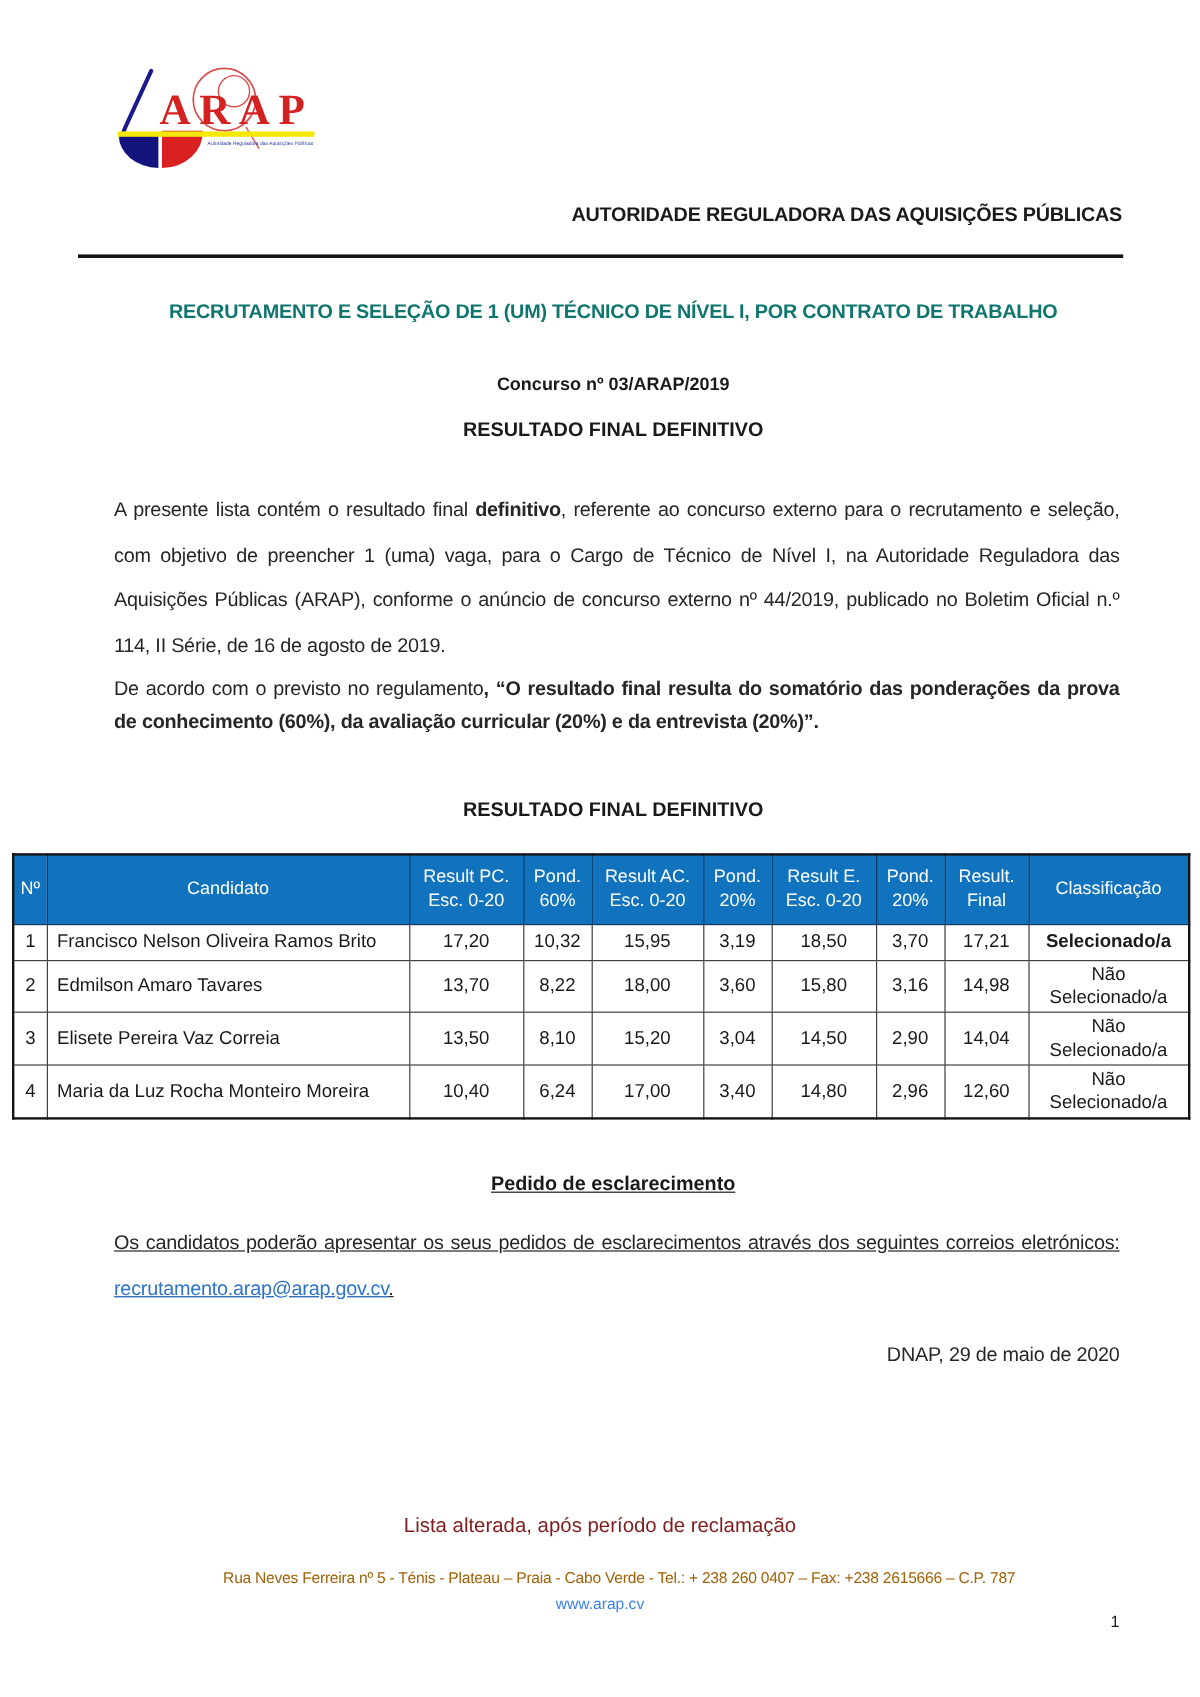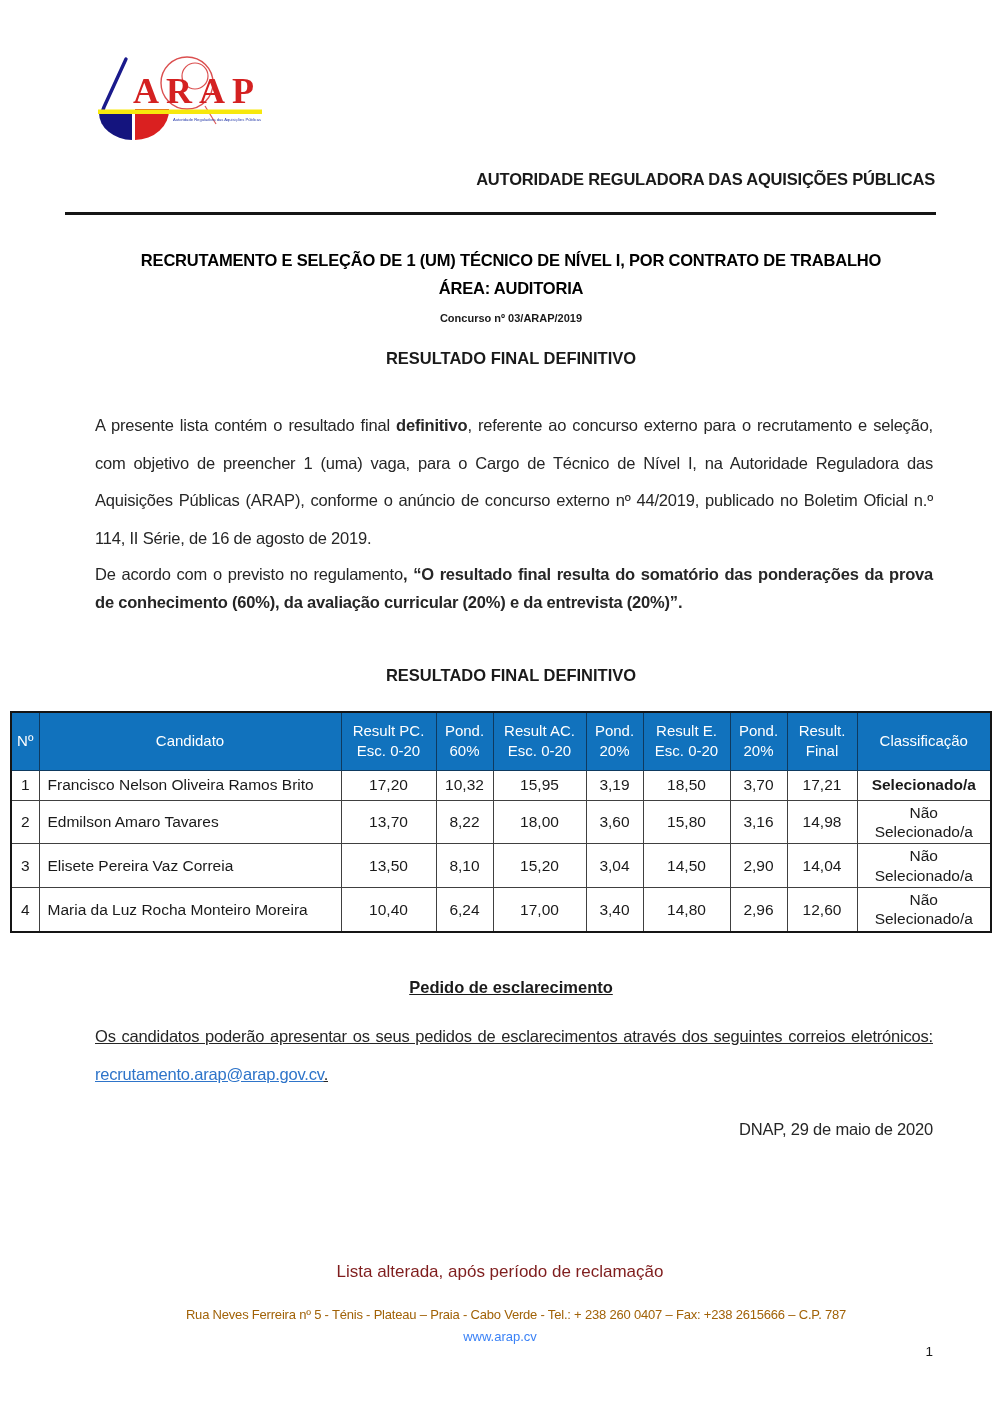--- a/index.html
+++ b/index.html
@@ -19,22 +19,22 @@
   
   #org-name{
     top:170px;left:0;width:935px;
     text-align:right;font-weight:bold;font-size:16.5px;letter-spacing:-0.2px;
     color:#1a1a1a;
   }
   #header-rule{top:212px;left:65px;width:871px;border-top:3px solid #151515;height:0;}
 
   
   .centered-col{left:76px;width:870px;text-align:center;}
-  #doc-title{top:246px;font-weight:bold;font-size:16.5px;line-height:28px;letter-spacing:-0.2px;color:#000000;}
-  #contest-number{top:312px;font-weight:bold;font-size:11px;color:#1a1a1a;}
+  #doc-title{top:246px;font-weight:bold;font-size:16.5px;line-height:28px;letter-spacing:-0.2px;color:#0f766e;}
+  #contest-number{top:312px;font-weight:bold;font-size:15px;color:#1a1a1a;}
   #doc-subtitle{top:349px;font-weight:bold;font-size:16.5px;color:#1a1a1a;}
 
   
   .para{left:95px;width:838px;font-size:16.5px;letter-spacing:-0.2px;text-align:justify;color:#262626;}
   #intro-paragraph{top:407px;line-height:37.5px;}
   #regulation-note{top:560px;line-height:28px;}
   .b{font-weight:bold;}
   #results-heading{top:666px;font-weight:bold;font-size:16.5px;color:#1a1a1a;}
 
   
@@ -100,21 +100,20 @@
     <text x="38" y="49" font-family="Liberation Serif, serif" font-weight="bold" font-size="36" letter-spacing="7" fill="#D42121">ARAP</text>
 
     <text x="78" y="67" font-family="Liberation Sans, sans-serif" font-size="4.4" textLength="88" lengthAdjust="spacingAndGlyphs" fill="#2438A8">Autoridade Reguladora das Aquisições Públicas</text>
   </svg>
 
   <div id="org-name" class="abs">AUTORIDADE REGULADORA DAS AQUISIÇÕES PÚBLICAS</div>
   <div id="header-rule" class="abs"></div>
 
   <div id="doc-title" class="abs centered-col">
     <div>RECRUTAMENTO E SELEÇÃO DE 1 (UM) TÉCNICO DE NÍVEL I, POR CONTRATO DE TRABALHO</div>
-    <div>ÁREA: AUDITORIA</div>
   </div>
   <div id="contest-number" class="abs centered-col">Concurso nº 03/ARAP/2019</div>
   <div id="doc-subtitle" class="abs centered-col">RESULTADO FINAL DEFINITIVO</div>
 
   <div id="intro-paragraph" class="abs para"><span>A presente lista contém o resultado final </span><span class="b">definitivo</span><span>, referente ao concurso externo para o recrutamento e seleção, com objetivo de preencher 1 (uma) vaga, para o Cargo de Técnico de Nível I, na Autoridade Reguladora das Aquisições Públicas (ARAP), conforme o anúncio de concurso externo nº 44/2019, publicado no Boletim Oficial n.º 114, II Série, de 16 de agosto de 2019.</span></div>
 
   <div id="regulation-note" class="abs para"><span>De acordo com o previsto no regulamento</span><span class="b">, “O resultado final resulta do somatório das ponderações da prova de conhecimento (60%), da avaliação curricular (20%) e da entrevista (20%)”.</span></div>
 
   <div id="results-heading" class="abs centered-col">RESULTADO FINAL DEFINITIVO</div>
 

